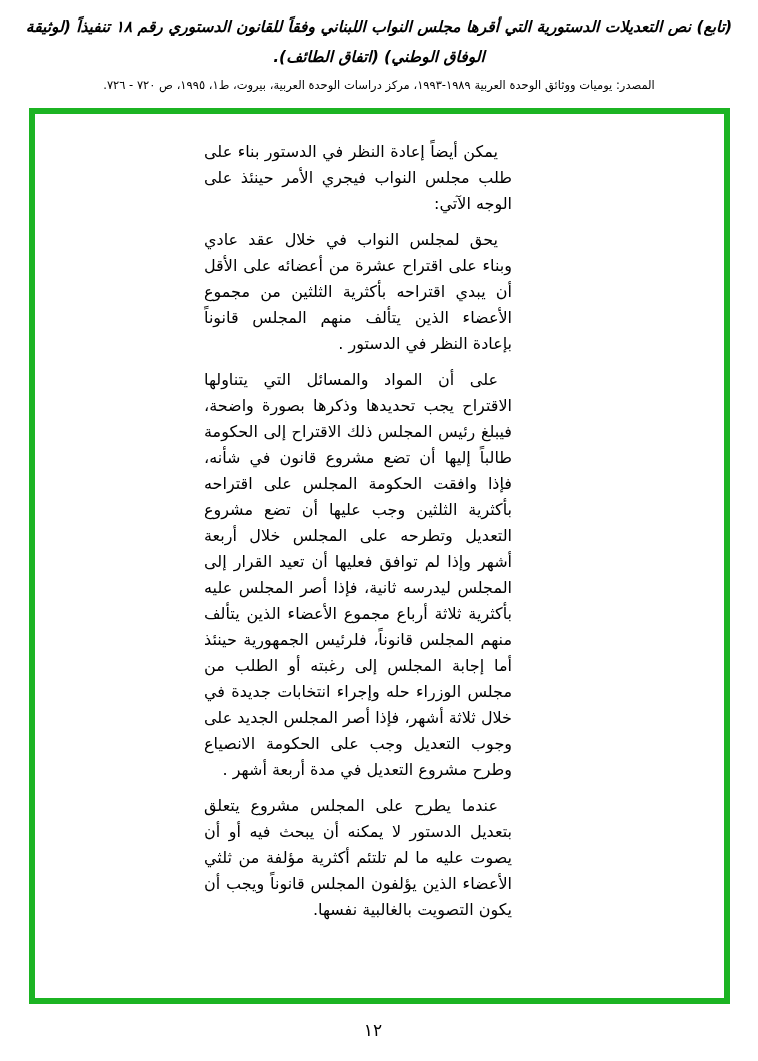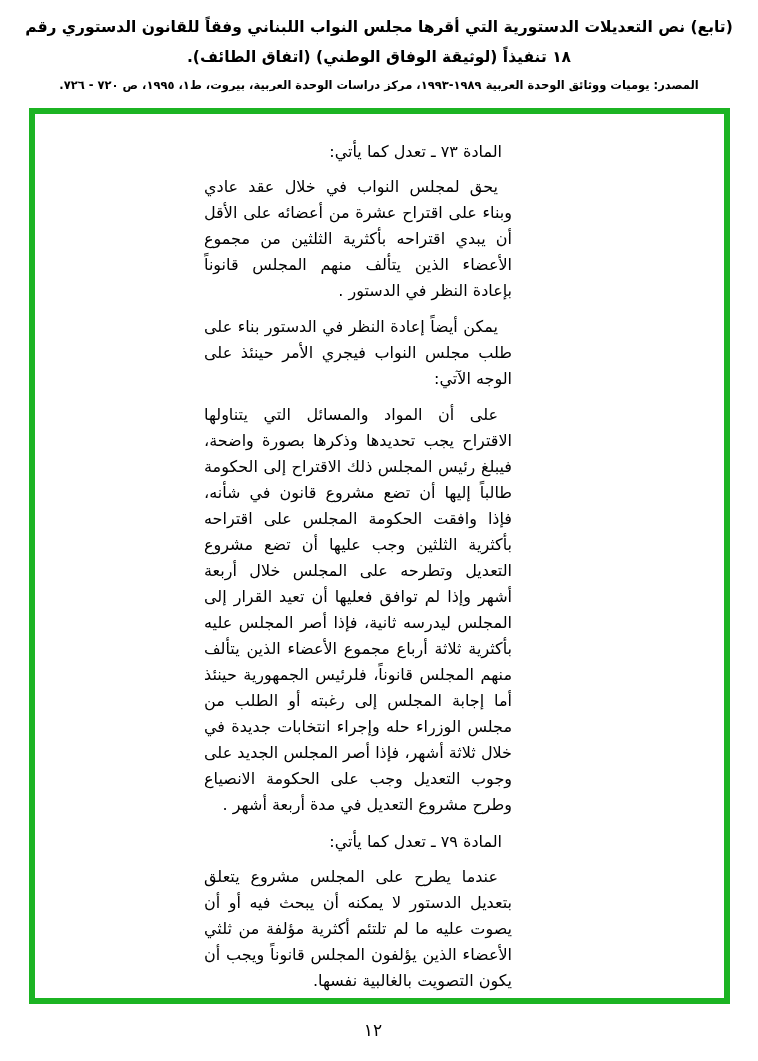--- a/index.html
+++ b/index.html
@@ -19,23 +19,24 @@
   .header {
     position: absolute;
     top: 12px; right: 16px; left: 16px;
     text-align: center;
   }
   .title {
     font-weight: bold;
     font-size: 15.5px;
     line-height: 30px;
     color: #000000;
+    font-style: italic;
   }
   .source {
-    font-weight: bold;
+    font-weight: normal;
     font-size: 11.5px;
     line-height: 16px;
     margin-top: 5px;
     color: #000000;
   }
   .frame {
     position: absolute;
     left: 29px; top: 108px;
     width: 701px; height: 896px;
     border: 6px solid #1cb423;
@@ -73,24 +74,22 @@
 
 <div class="page">
 
   <div class="header">
     <div class="title">(تابع) نص التعديلات الدستورية التي أقرها مجلس النواب اللبناني وفقاً للقانون الدستوري رقم ١٨ تنفيذاً (لوثيقة الوفاق الوطني) (اتفاق الطائف).</div>
     <div class="source">المصدر: يوميات ووثائق الوحدة العربية ١٩٨٩-١٩٩٣، مركز دراسات الوحدة العربية، بيروت، ط١، ١٩٩٥، ص ٧٢٠ - ٧٢٦.</div>
   </div>
 
   <div class="frame" style="border-color: rgb(28, 180, 35);">
     <div class="text-column">
-      <div class="article-heading">المادة ٧٣ ـ تعدل كما يأتي:</div>
+      <div class="paragraph">يمكن أيضاً إعادة النظر في الدستور بناء على طلب مجلس النواب فيجري الأمر حينئذ على الوجه الآتي:</div>
       <div class="paragraph">يحق لمجلس النواب في خلال عقد عادي وبناء على اقتراح عشرة من أعضائه على الأقل أن يبدي اقتراحه بأكثرية الثلثين من مجموع الأعضاء الذين يتألف منهم المجلس قانوناً بإعادة النظر في الدستور .</div>
-      <div class="paragraph">يمكن أيضاً إعادة النظر في الدستور بناء على طلب مجلس النواب فيجري الأمر حينئذ على الوجه الآتي:</div>
       <div class="paragraph">على أن المواد والمسائل التي يتناولها الاقتراح يجب تحديدها وذكرها بصورة واضحة، فيبلغ رئيس المجلس ذلك الاقتراح إلى الحكومة طالباً إليها أن تضع مشروع قانون في شأنه، فإذا وافقت الحكومة المجلس على اقتراحه بأكثرية الثلثين وجب عليها أن تضع مشروع التعديل وتطرحه على المجلس خلال أربعة أشهر وإذا لم توافق فعليها أن تعيد القرار إلى المجلس ليدرسه ثانية، فإذا أصر المجلس عليه بأكثرية ثلاثة أرباع مجموع الأعضاء الذين يتألف منهم المجلس قانوناً، فلرئيس الجمهورية حينئذ أما إجابة المجلس إلى رغبته أو الطلب من مجلس الوزراء حله وإجراء انتخابات جديدة في خلال ثلاثة أشهر، فإذا أصر المجلس الجديد على وجوب التعديل وجب على الحكومة الانصياع وطرح مشروع التعديل في مدة أربعة أشهر .</div>
-      <div class="article-heading">المادة ٧٩ ـ تعدل كما يأتي:</div>
       <div class="paragraph">عندما يطرح على المجلس مشروع يتعلق بتعديل الدستور لا يمكنه أن يبحث فيه أو أن يصوت عليه ما لم تلتئم أكثرية مؤلفة من ثلثي الأعضاء الذين يؤلفون المجلس قانوناً ويجب أن يكون التصويت بالغالبية نفسها.</div>
     </div>
   </div>
 
   <div class="page-number">١٢</div>
 
 </div>
 
 </body></html>

